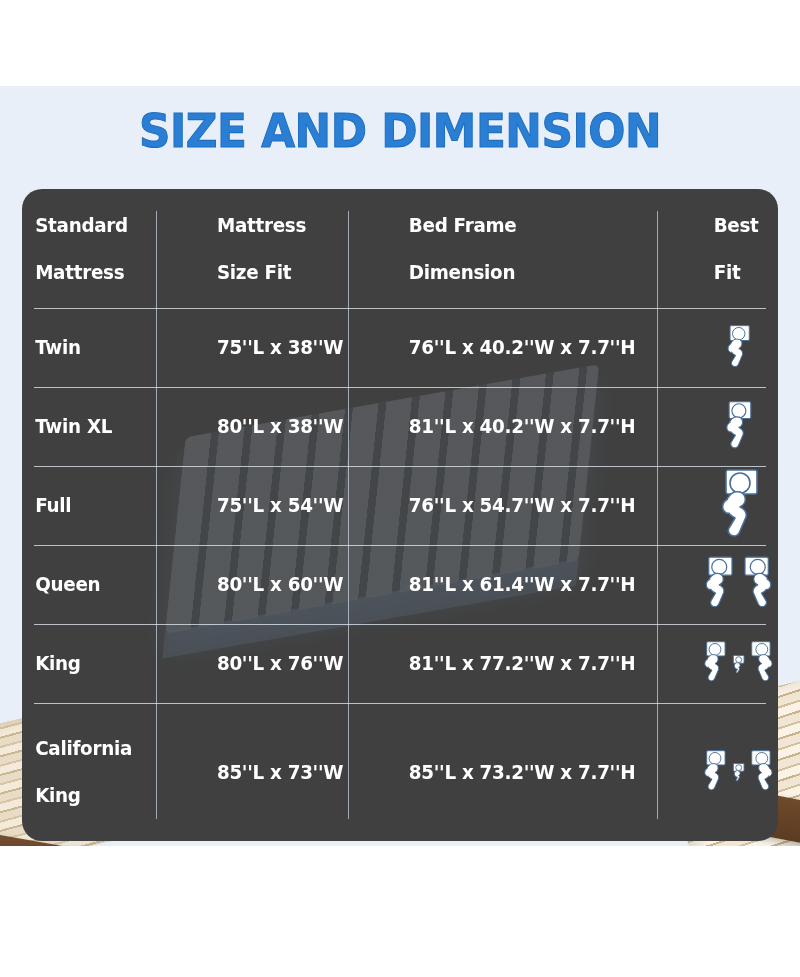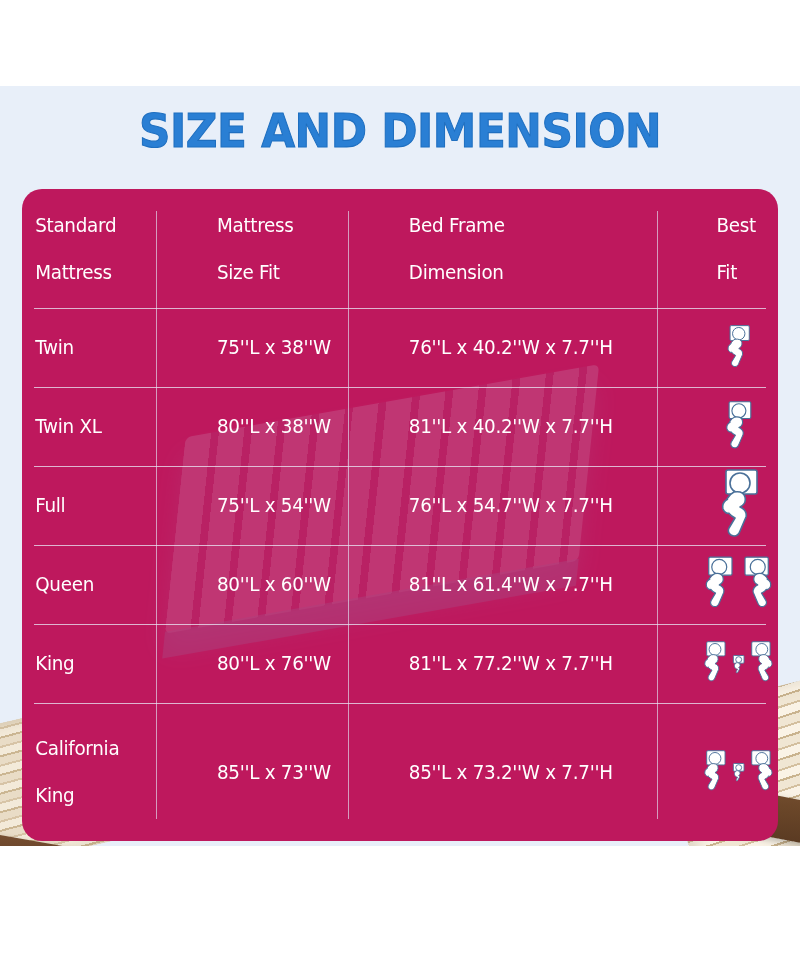--- a/index.html
+++ b/index.html
@@ -128,23 +128,24 @@
     white-space: nowrap;
   }
 
   
   .card {
     position: absolute;
     left: 22px;
     top: 189px;
     width: 756px;
     height: 652px;
-    background: #be185d;
+    background: #404040;
     border-radius: 20px;
     overflow: hidden;
+    font-weight: bold;
   }
 
   
   .watermark {
     position: absolute;
     left: 150px;
     top: 215px;
     width: 420px;
     height: 190px;
     transform: rotate(-10deg) skewX(-16deg);

